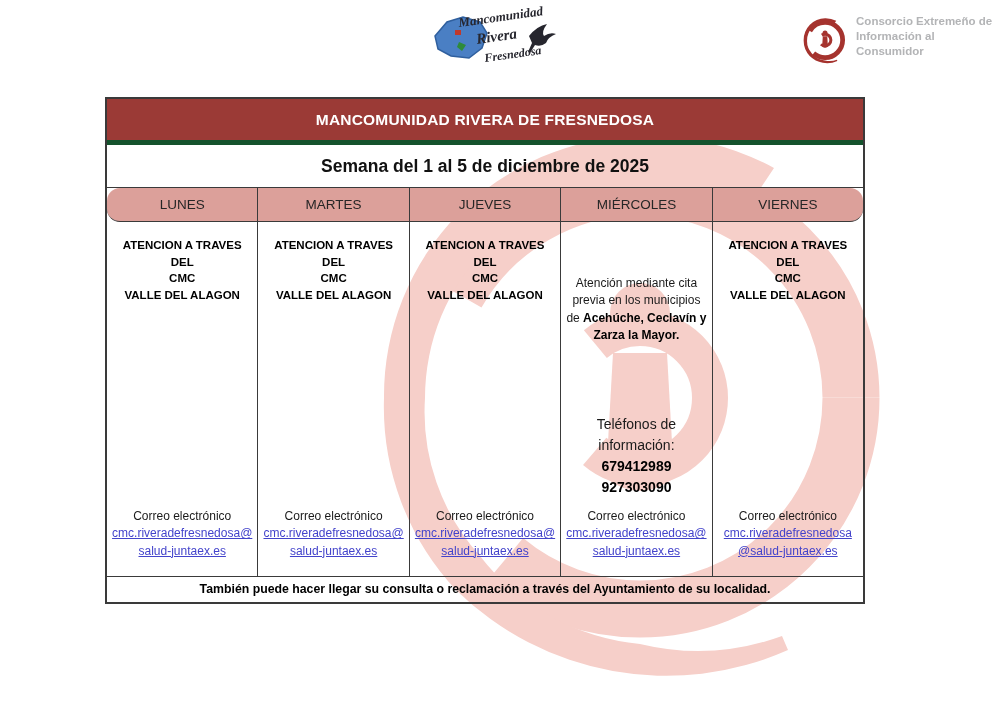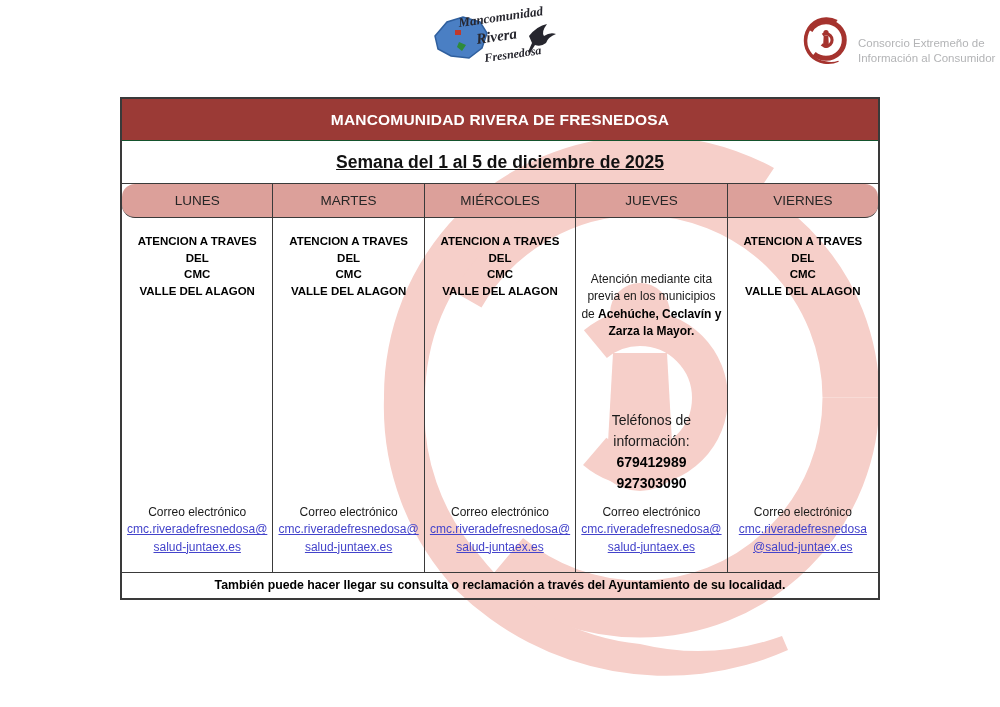--- a/index.html
+++ b/index.html
@@ -7,30 +7,30 @@
         font-family:"Liberation Sans",sans-serif;color:#000;}
 
   
   .watermark{position:absolute;left:340px;top:98px;width:600px;height:600px;
              color:#f6cfc9;z-index:0;pointer-events:none;}
 
   
   .hdr-left{position:absolute;left:14px;top:6px;z-index:2;width:120px;}
   .hdr-left .txt{font-size:11px;line-height:1.25;color:#6f7072;margin-top:2px;}
   .hdr-center{position:absolute;left:425px;top:6px;z-index:2;}
-  .hdr-right{position:absolute;left:800px;top:14px;z-index:2;display:flex;align-items:flex-end;gap:6px;}
+  .hdr-right{position:absolute;left:800px;top:14px;z-index:2;display:flex;align-items:flex-start;gap:6px;font-weight:bold;}
   .hdr-right .txt{font-size:11.5px;line-height:1.3;color:#b3b4b6;}
 
   
-  .schedule{position:absolute;left:120px;top:97px;width:760px;z-index:1;
+  .schedule{position:absolute;left:105px;top:97px;width:760px;z-index:1;
             border:2px solid #3a3a3a;box-sizing:border-box;background:transparent;}
   .t-title{background:#9b3a36;color:#ffffff;font-weight:bold;font-size:15.5px;
            text-align:center;height:41px;line-height:41px;letter-spacing:.2px;}
   .t-sub{height:42px;line-height:42px;text-align:center;font-weight:bold;font-size:17.5px;
-         color:#111;border-top:1px solid #14532d;border-bottom:1px solid #3a3a3a;background:transparent;text-decoration:underline;}
+         color:#111;border-top:5px solid #14532d;border-bottom:1px solid #3a3a3a;background:transparent;}
   .t-days{display:flex;background:#dca09a;border-bottom:1px solid #3a3a3a;border-radius:13px;}
   .t-day{flex:1 1 0;height:33px;line-height:33px;text-align:center;font-size:13.5px;color:#262626;
          border-right:1px solid #3a3a3a;}
   .t-day:last-child{border-right:none;}
   .t-body{display:flex;height:354px;border-bottom:1px solid #3a3a3a;}
   .t-col{flex:1 1 0;border-right:1px solid #3a3a3a;display:flex;flex-direction:column;
          align-items:center;text-align:center;padding:15px 4px 16px;box-sizing:border-box;}
   .t-col:last-child{border-right:none;}
   .atencion{font-weight:bold;font-size:11.5px;line-height:1.45;color:#000;}
   .atencion span{display:block;}
@@ -106,22 +106,22 @@
 
   <div class="schedule">
 
     <div class="t-title">MANCOMUNIDAD RIVERA DE FRESNEDOSA</div>
 
     <div class="t-sub">Semana del 1 al 5 de diciembre de 2025</div>
 
     <div class="t-days">
       <div class="t-day">LUNES</div>
       <div class="t-day">MARTES</div>
+      <div class="t-day">JUEVES</div>
       <div class="t-day">MIÉRCOLES</div>
-      <div class="t-day">JUEVES</div>
       <div class="t-day">VIERNES</div>
     </div>
 
     <div class="t-body">
 
       <div class="t-col">
         <div class="atencion">
           <span>ATENCION A TRAVES DEL</span>
           <span>CMC</span>
           <span>VALLE DEL ALAGON</span>

